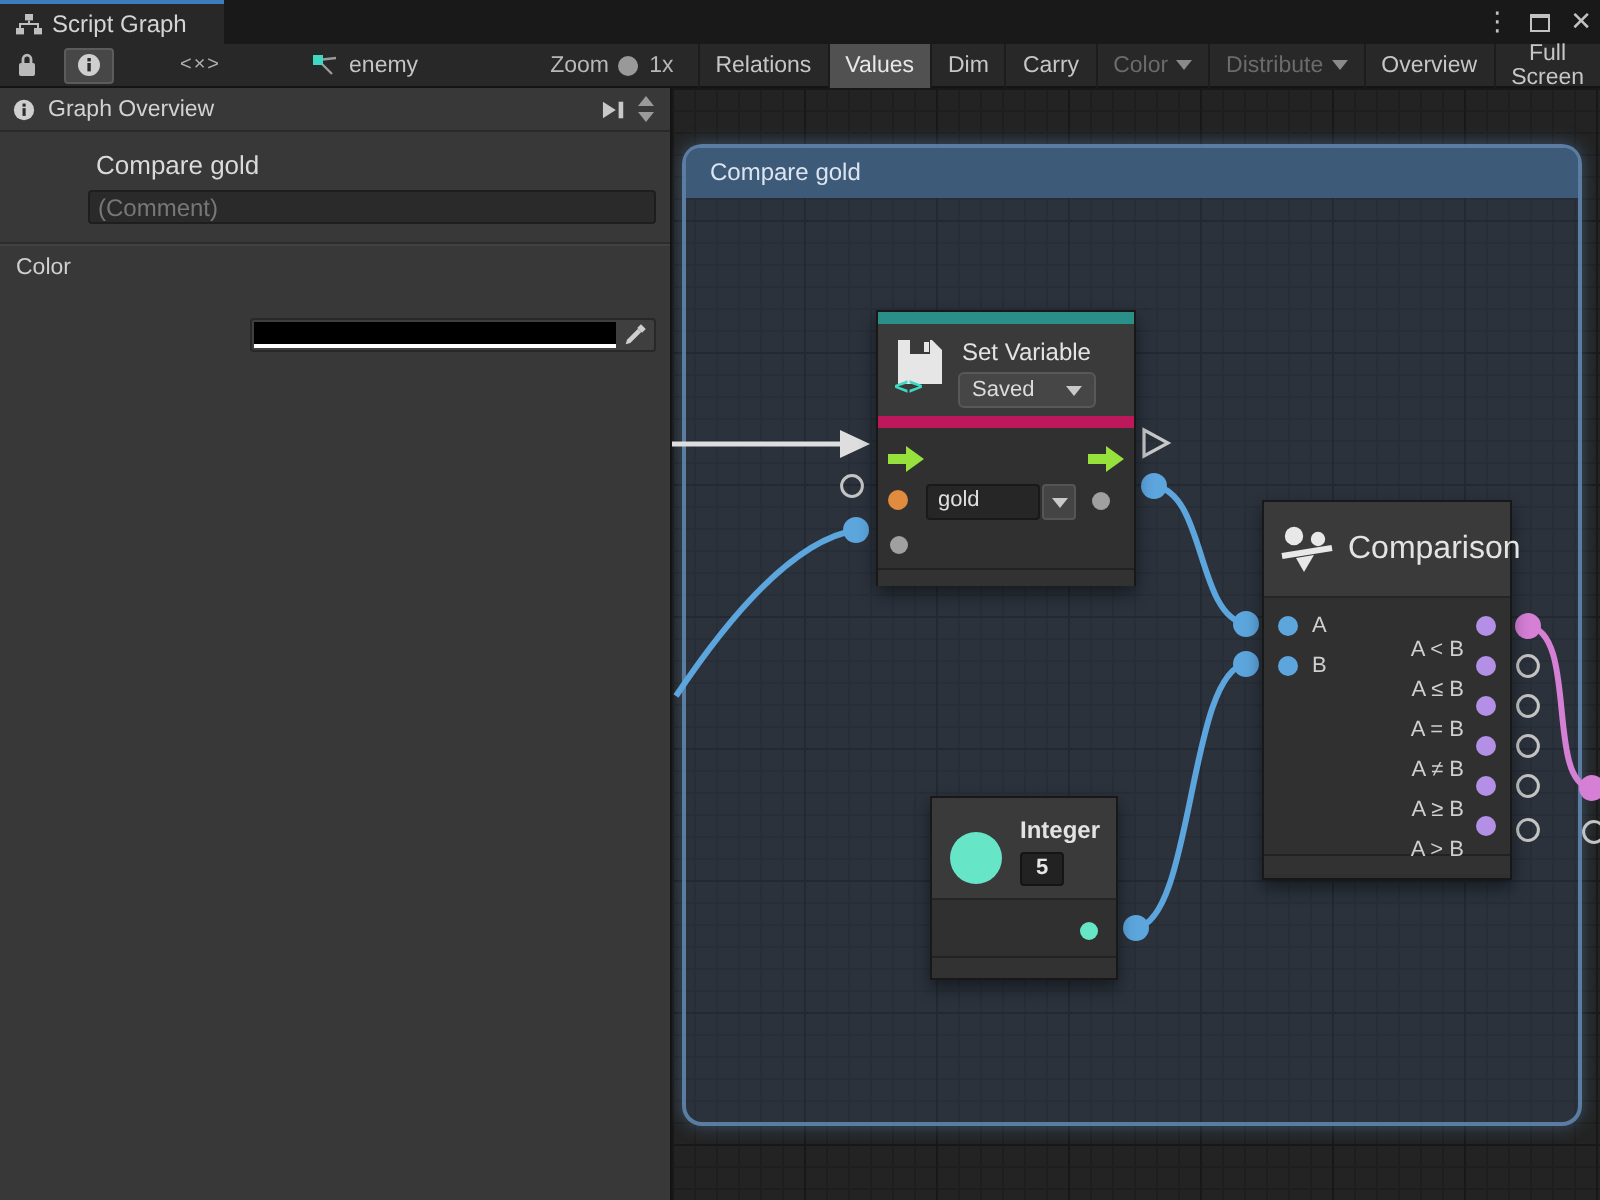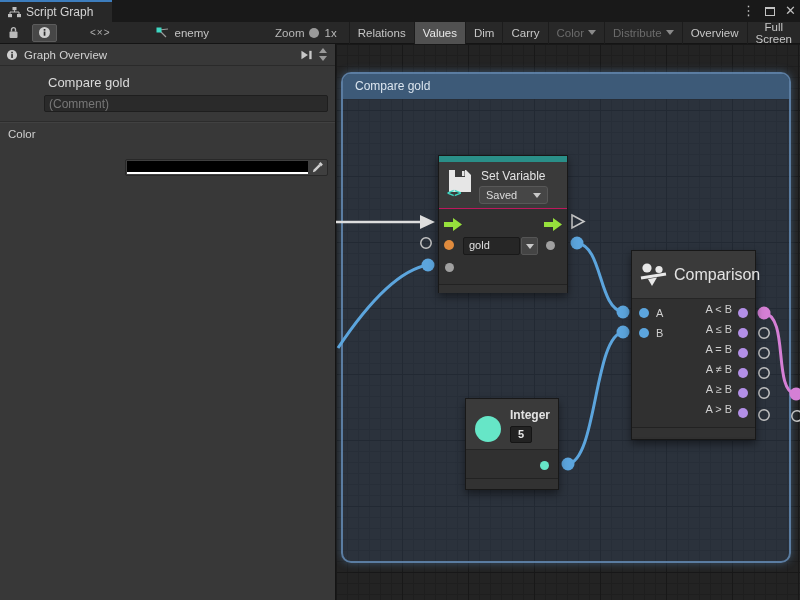--- a/index.html
+++ b/index.html
@@ -80,35 +80,35 @@
   .n-footer { border-top:1px solid #222; background:#323232; }
   .port { position:absolute; border-radius:50%; }
 
   
   .node-setvar { left:102px; top:111px; width:130px; height:138px; }
   .sv-strip { height:6px; background:#2a8f88; }
   .sv-header { position:relative; height:46px; background:#3a3a3a; }
   .sv-title { position:absolute; left:42px; top:7px; font-size:12px; color:#e3e3e3; }
   .scope-dd { position:absolute; left:40px; top:24px; height:18px; background:#464646; border:1px solid #585858;
               border-radius:3px; display:flex; align-items:center; gap:16px; padding:0 6px; color:#dcdcdc; }
-  .sv-body { position:relative; height:76px; border-top:1px solid #be185d; background:#303030; }
+  .sv-body { position:relative; height:76px; border-top:6px solid #be185d; background:#303030; }
   .var-field { position:absolute; left:24px; top:28px; width:57px; height:18px; background:#262626;
                border:1px solid #191919; border-radius:2px; color:#e0e0e0; padding:1px 5px; }
   .var-caret-btn { position:absolute; left:82px; top:28px; width:17px; height:18px; background:#444;
                    border:1px solid #555; border-radius:2px; display:flex; align-items:center; justify-content:center; }
   .node-setvar .n-footer { height:9px; }
 
   
   .node-cmp { left:295px; top:206px; width:125px; height:190px; }
   .cmp-header { position:relative; height:47px; background:#3a3a3a; display:flex; align-items:center; }
   .cmp-title { margin-left:42px; font-size:16px; color:#e3e3e3; }
   .cmp-body { position:relative; border-top:1px solid #252525; padding:4px 0 4px 0; background:#303030; }
   .cmp-row { position:relative; height:20px; }
   .cmp-in-label { position:absolute; left:24px; top:4px; color:#cfcfcf; }
-  .cmp-out-label { position:absolute; right:23px; top:0; color:#cfcfcf; }
+  .cmp-out-label { position:absolute; right:23px; top:16px; color:#cfcfcf; }
   .node-cmp .n-footer { height:10px; }
 
   
   .node-int { left:129px; top:354px; width:94px; height:92px; }
   .int-header { position:relative; height:50px; background:#3a3a3a;font-weight:bold; }
   .int-circle { position:absolute; left:9px; top:17px; width:26px; height:26px; border-radius:50%; background:#66e6c7; }
   .int-title { position:absolute; left:44px; top:9px; font-size:12px; color:#e3e3e3; }
   .int-value { position:absolute; left:44px; top:27px; width:22px; height:17px; background:#222;
                border:1px solid #151515; border-radius:2px; color:#e6e6e6; text-align:center; line-height:15px; }
   .int-body { position:relative; height:29px; border-top:1px solid #252525; background:#303030; }

